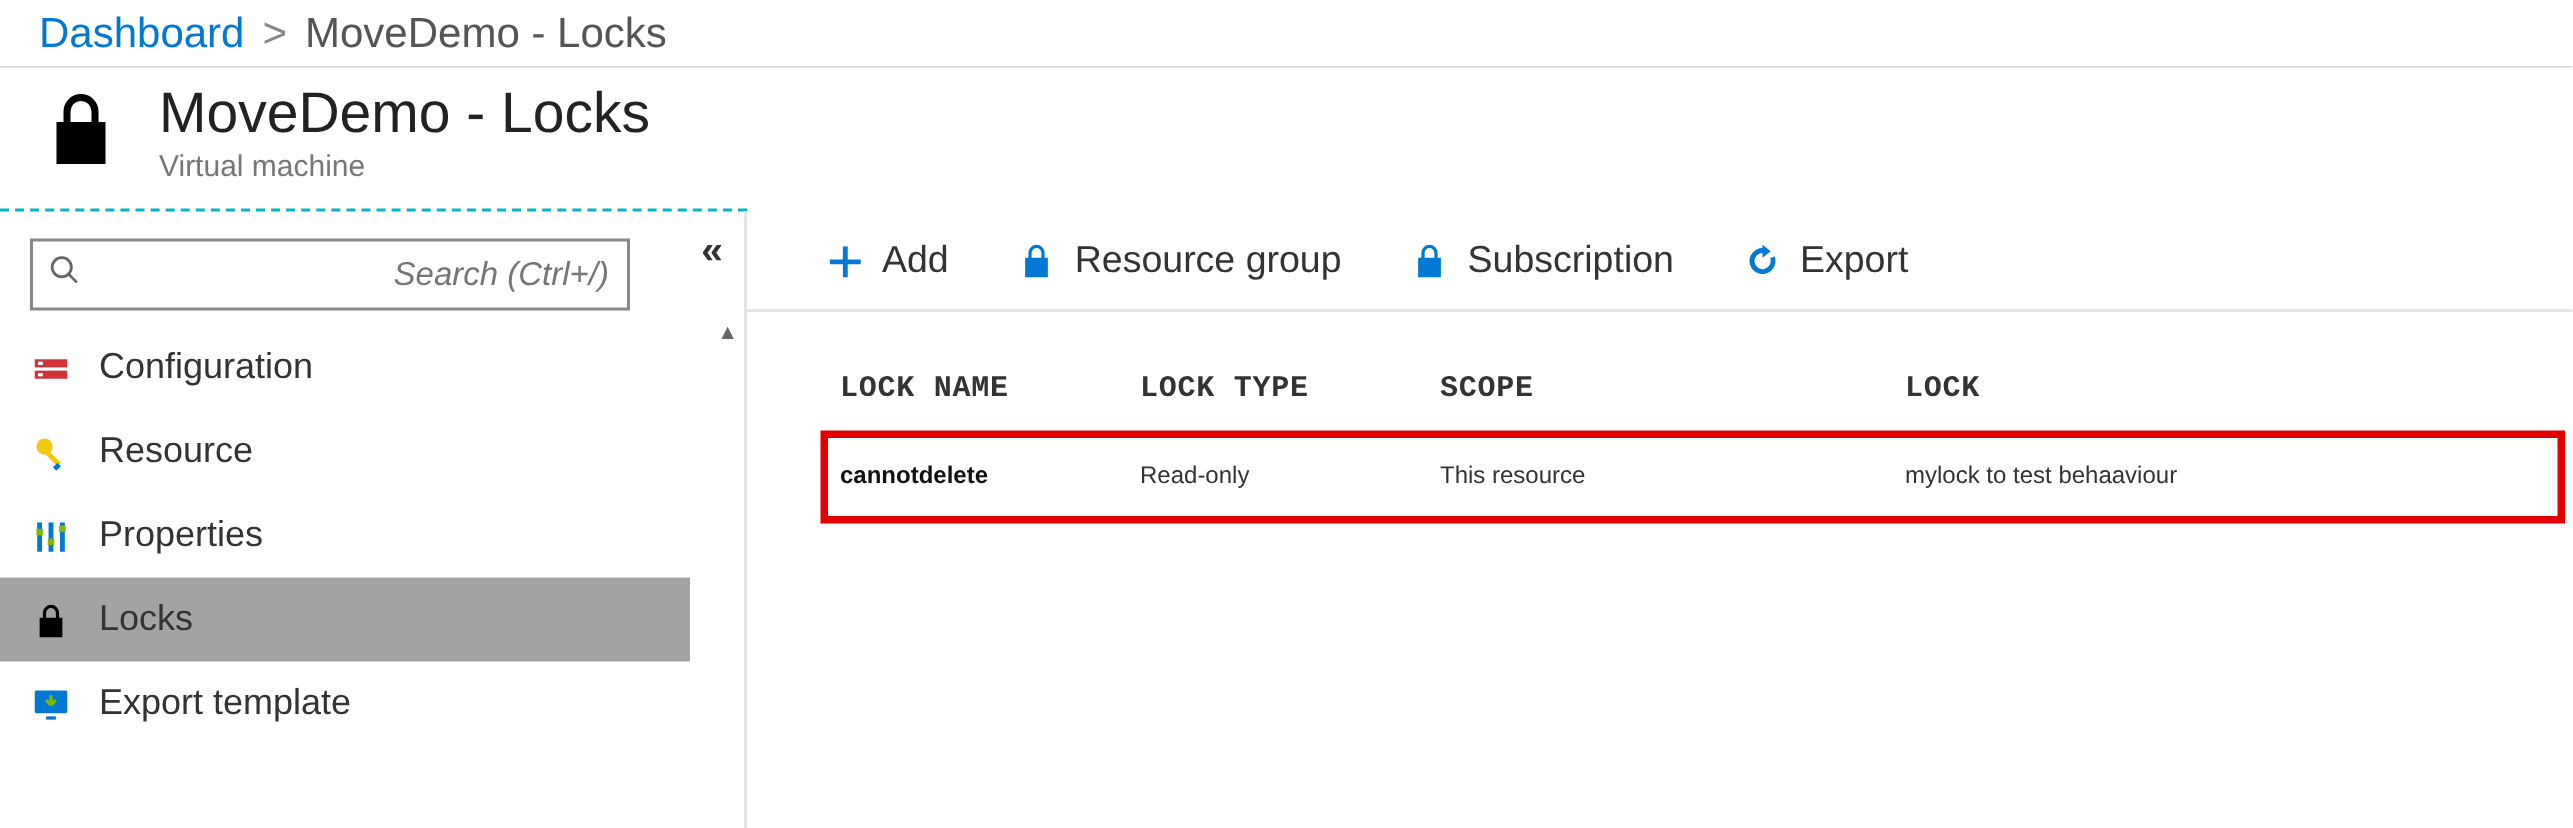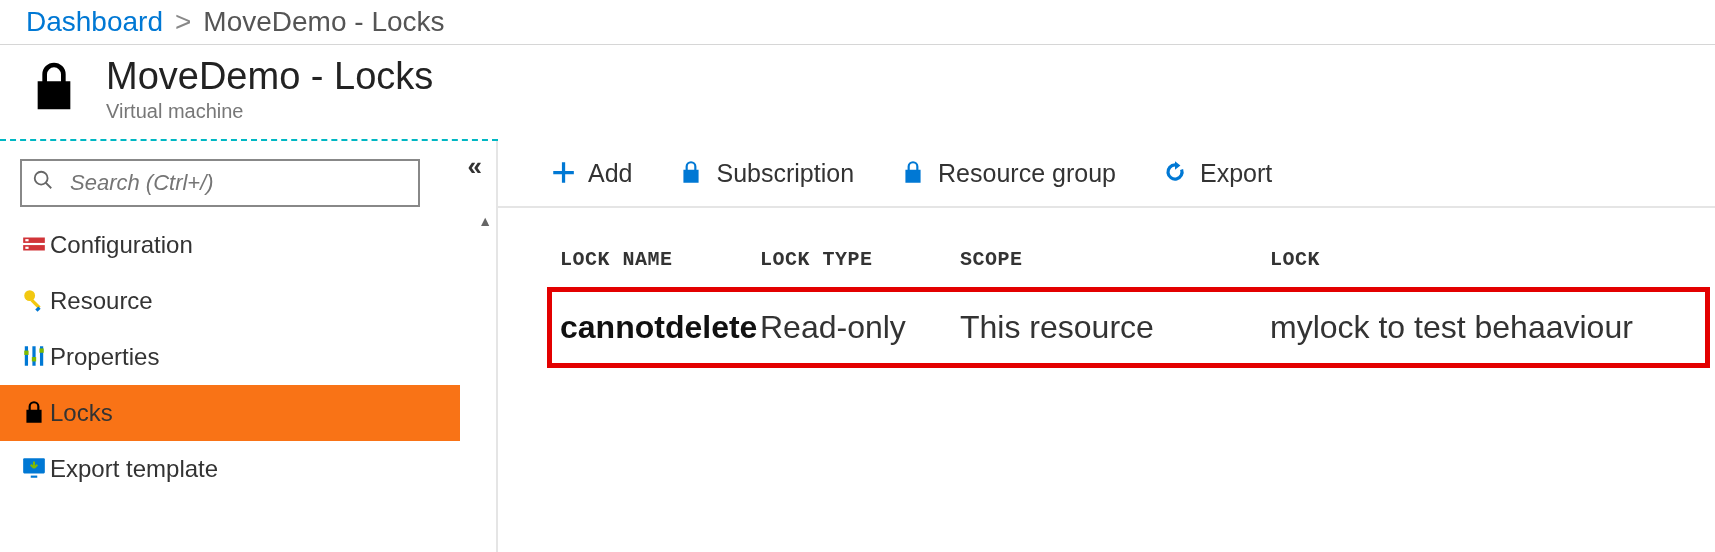--- a/index.html
+++ b/index.html
@@ -63,20 +63,21 @@
   }
   .sidebar .search {
     width: 400px;
     height: 48px;
     border: 2px solid #888;
     padding: 0 12px 0 48px;
     font-size: 22px;
     font-style: italic;
     color:#ec4899;
     background:#fff;
+    text-align:right;
   }
   .sidebar .search-icon {
     position:absolute; left:12px; top:50%; transform:translateY(-50%);
   }
   .sidebar .search-icon svg { width:22px; height:22px; stroke:#666; fill:none; stroke-width:2; }
 
   .sidebar .collapse {
     position:absolute;
     top: 10px;
     right: 14px;
@@ -89,66 +90,66 @@
   .sidebar .nav {
     margin-top: 6px;
     position: relative;
   }
   .sidebar .scroll-up {
     position:absolute; right:4px; top:-4px;
     font-size:14px; color:#666; cursor:pointer;
   }
   .sidebar .nav-item {
     display:flex;
-    align-items:flex-start;
-    gap:2px;
+    align-items:flex-end;
+    gap:18px;
     padding: 14px 20px;
     font-size: 24px;
     color:#333;
     cursor:pointer;
     width: 460px;
   }
   .sidebar .nav-item.active {
-    background:#f97316;
+    background:#a3a3a3;
   }
   .sidebar .nav-item .ic { width:28px; display:flex; justify-content:center; }
   .sidebar .nav-item .ic svg { width:26px; height:26px; }
 
   
   .main {
     flex:1;
     padding: 0 0 0 0;
   }
   .toolbar {
     display:flex;
     align-items:center;
     gap: 46px;
     padding: 18px 40px 18px 52px;
     border-bottom: 2px solid #e5e5e5;
     font-size: 25px;
     color:#333;
   }
-  .toolbar .tbtn { display:flex; gap:12px; cursor:pointer; }
+  .toolbar .tbtn { display:flex; align-items:center; gap:12px; cursor:pointer; }
   .toolbar .tbtn svg { width:26px; height:26px; }
 
   .table-wrap { padding: 30px 8px 0 52px; }
   table { border-collapse: collapse; width: 100%; table-layout:fixed; }
   col.c1{width:200px;} col.c2{width:200px;} col.c3{width:310px;} col.c4{width:auto;}
   thead th {
     text-align:left;
     font-size:20px;
     font-weight:700;
     letter-spacing:0.5px;
     color:#333;
     padding: 10px 10px 18px 10px;
     font-family: Liberation Mono, monospace;
   }
   tbody tr.highlight td {
     padding: 18px 10px;
-    font-size:32px;
+    font-size:16px;
     color:#333;
     border-top: 2px solid #e5e5e5;
     border-bottom: 2px solid #e5e5e5;
   }
   tbody tr.highlight td.name { font-weight:700; color:#111; }
   .row-highlight {
     outline: 5px solid #e30000;
     outline-offset: -2px;
   }
 </style>
@@ -257,27 +258,27 @@
       <span class="tbtn">
         <svg viewBox="0 0 24 24">
             <path d="M11 3h3v8h8v3h-8v8h-3v-8H3v-3h8z" fill="#0078d4"></path>
           </svg>
         <span>Add</span>
       </span>
       <span class="tbtn">
         <svg viewBox="0 0 24 24">
             <path d="M12 2a5 5 0 0 0-5 5v3H5v12h14V10h-2V7a5 5 0 0 0-5-5zm-3 5a3 3 0 1 1 6 0v3H9z" fill="#0078d4"></path>
           </svg>
+        <span>Resource group</span>
+      </span>
+      <span class="tbtn">
+        <svg viewBox="0 0 24 24">
+            <path d="M12 2a5 5 0 0 0-5 5v3H5v12h14V10h-2V7a5 5 0 0 0-5-5zm-3 5a3 3 0 1 1 6 0v3H9z" fill="#0078d4"></path>
+          </svg>
         <span>Subscription</span>
-      </span>
-      <span class="tbtn">
-        <svg viewBox="0 0 24 24">
-            <path d="M12 2a5 5 0 0 0-5 5v3H5v12h14V10h-2V7a5 5 0 0 0-5-5zm-3 5a3 3 0 1 1 6 0v3H9z" fill="#0078d4"></path>
-          </svg>
-        <span>Resource group</span>
       </span>
       <span class="tbtn">
         <svg viewBox="0 0 24 24">
             <path d="M12 4a8 8 0 1 0 7.5 5.2l-2.8 1A5 5 0 1 1 12 7v3l5-4-5-4z" fill="#0078d4"></path>
           </svg>
         <span>Export</span>
       </span>
     </div>
 
     <div class="table-wrap">

